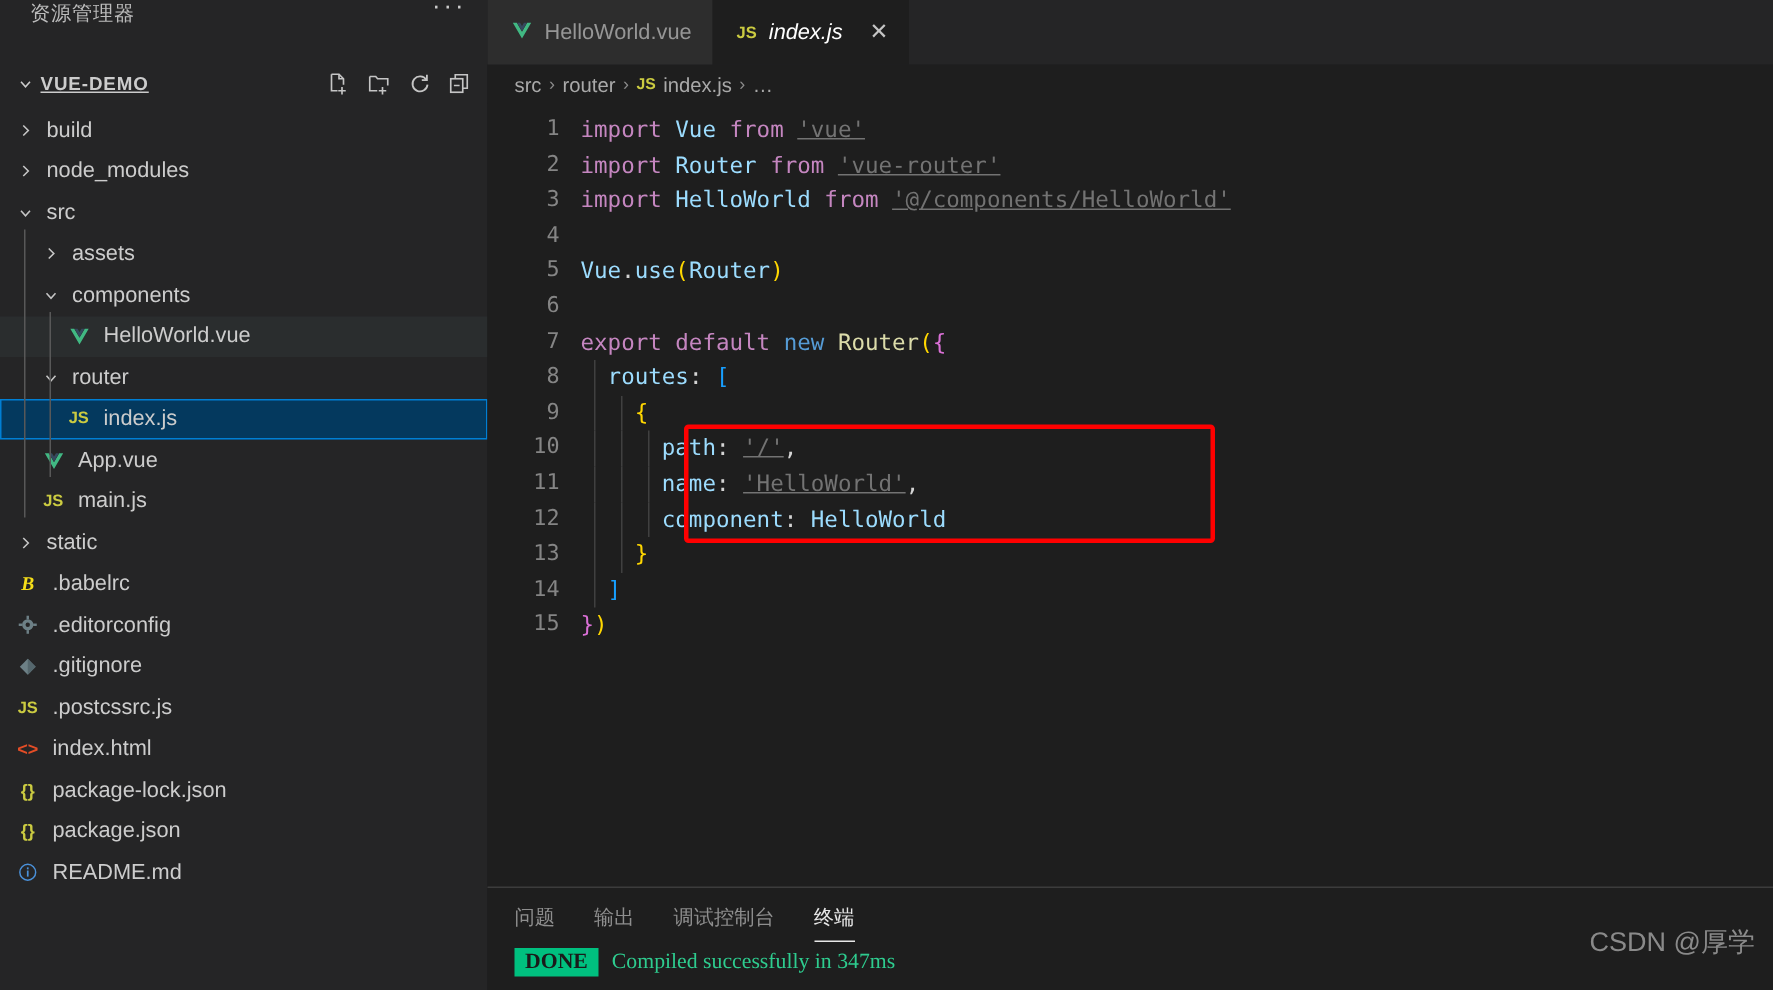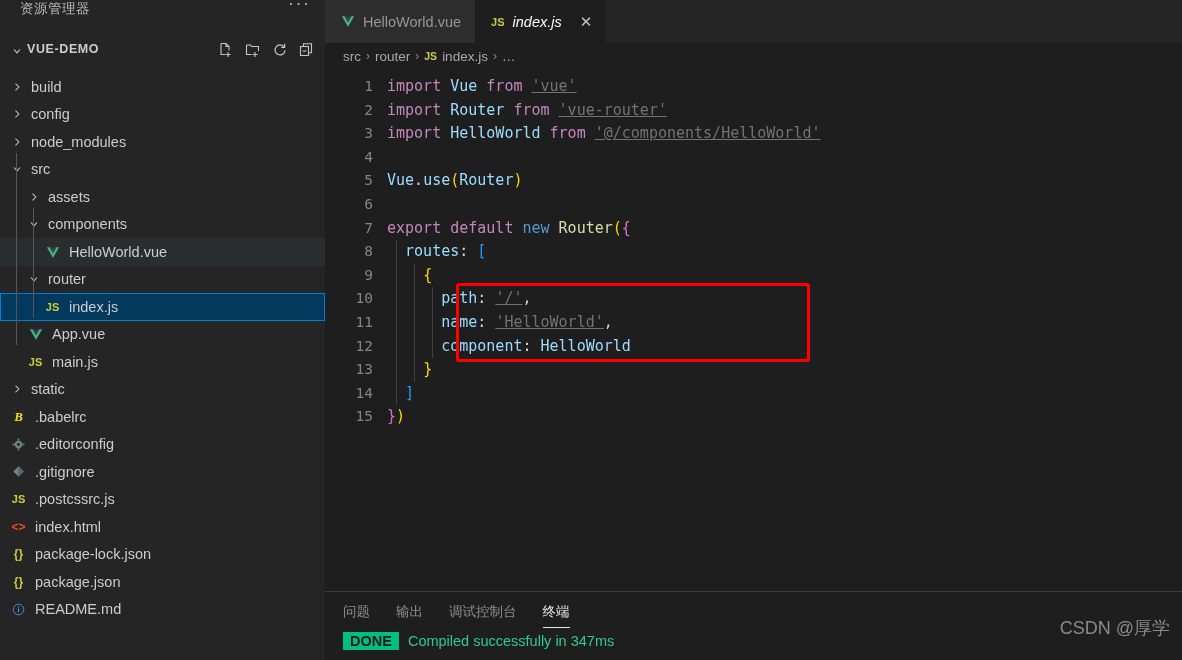--- a/index.html
+++ b/index.html
@@ -21,23 +21,23 @@
   }
   .sb-title {
     height: 42px; display: flex; 
     padding: 0 14px 0 20px; color: #bbbbbb;
     font-size: 13.5px; letter-spacing: .5px;
   }
   .sb-title .label { flex: 1; }
   .dots { color: #cccccc; font-size: 17px; letter-spacing: 2px; line-height: 8px; padding-bottom:6px;}
 
   .sect-head {
-    height: 28px; display: flex; align-items: flex-start;
+    height: 28px; display: flex; align-items: center;
     padding-left: 8px; padding-right: 10px;
-    color: #cccccc; font-size: 12.5px; font-weight: bold; letter-spacing: .6px;
+    color: #cccccc; font-size: 12.5px; font-weight: bold; letter-spacing: .6px; text-decoration: underline;
   }
   .sect-head .name { flex: 1; padding-left: 2px; }
   .sect-actions { display: flex; gap: 11px; align-items: center; }
   .sect-actions svg { display: block; }
 
   .tree { padding-top: 3px; position: relative; }
   .row {
     height: 27.5px; display: flex; align-items: center;
     color: #cccccc; font-size: 14.5px; white-space: nowrap;
     position: relative;
@@ -112,21 +112,21 @@
   }
   .panel-tabs { display: flex; align-items: center; gap: 26px; padding: 11px 0 0 18px; }
   .ptab { color: #8e8e8e; font-size: 13.5px; padding-bottom: 7px; position: relative; }
   .ptab.active { color: #e7e7e7; }
   .ptab.active::after {
     content: ""; position: absolute; left: 0; right: 0; bottom: 0; height: 1px; background: #e7e7e7;
   }
   .term-line {
     display: flex; align-items: center; gap: 9px;
     padding-left: 18px; margin-top: 4px;
-    font-family: Liberation Sans, sans-serif; font-size: 14.5px;
+    font-family: Liberation Serif, serif; font-size: 14.5px;
   }
   .done-badge { background: #00c07f; color: #1a1a1a; font-weight: bold; padding: 1px 7px; }
   .term-msg { color: #2ecc8f; }
 
   .watermark {
     position: absolute; right: 12px; bottom: 20px;
     color: #8a8a8a; font-size: 18px;
   }
 </style>
 </head>
@@ -189,29 +189,20 @@
           </span>
           <span class="rname">build</span>
         </div>
         <div class="row">
           <span style="flex: 0 0 8px;"></span>
           <span class="chev">
             <svg width="12" height="12" viewBox="0 0 16 16">
               <path d="M6 3.5 L10.5 8 L6 12.5" fill="none" stroke="#c5c5c5" stroke-width="1.4"></path>
             </svg>
           </span>
-          <span class="rname">config</span>
-        </div>
-        <div class="row">
-          <span style="flex: 0 0 8px;"></span>
-          <span class="chev">
-            <svg width="12" height="12" viewBox="0 0 16 16">
-              <path d="M6 3.5 L10.5 8 L6 12.5" fill="none" stroke="#c5c5c5" stroke-width="1.4"></path>
-            </svg>
-          </span>
           <span class="rname">node_modules</span>
         </div>
         <div class="row">
           <span style="flex: 0 0 8px;"></span>
           <span class="chev">
             <svg width="12" height="12" viewBox="0 0 16 16">
               <path d="M4 6 L8 10.5 L12 6" fill="none" stroke="#c5c5c5" stroke-width="1.4"></path>
             </svg>
           </span>
           <span class="rname">src</span>

